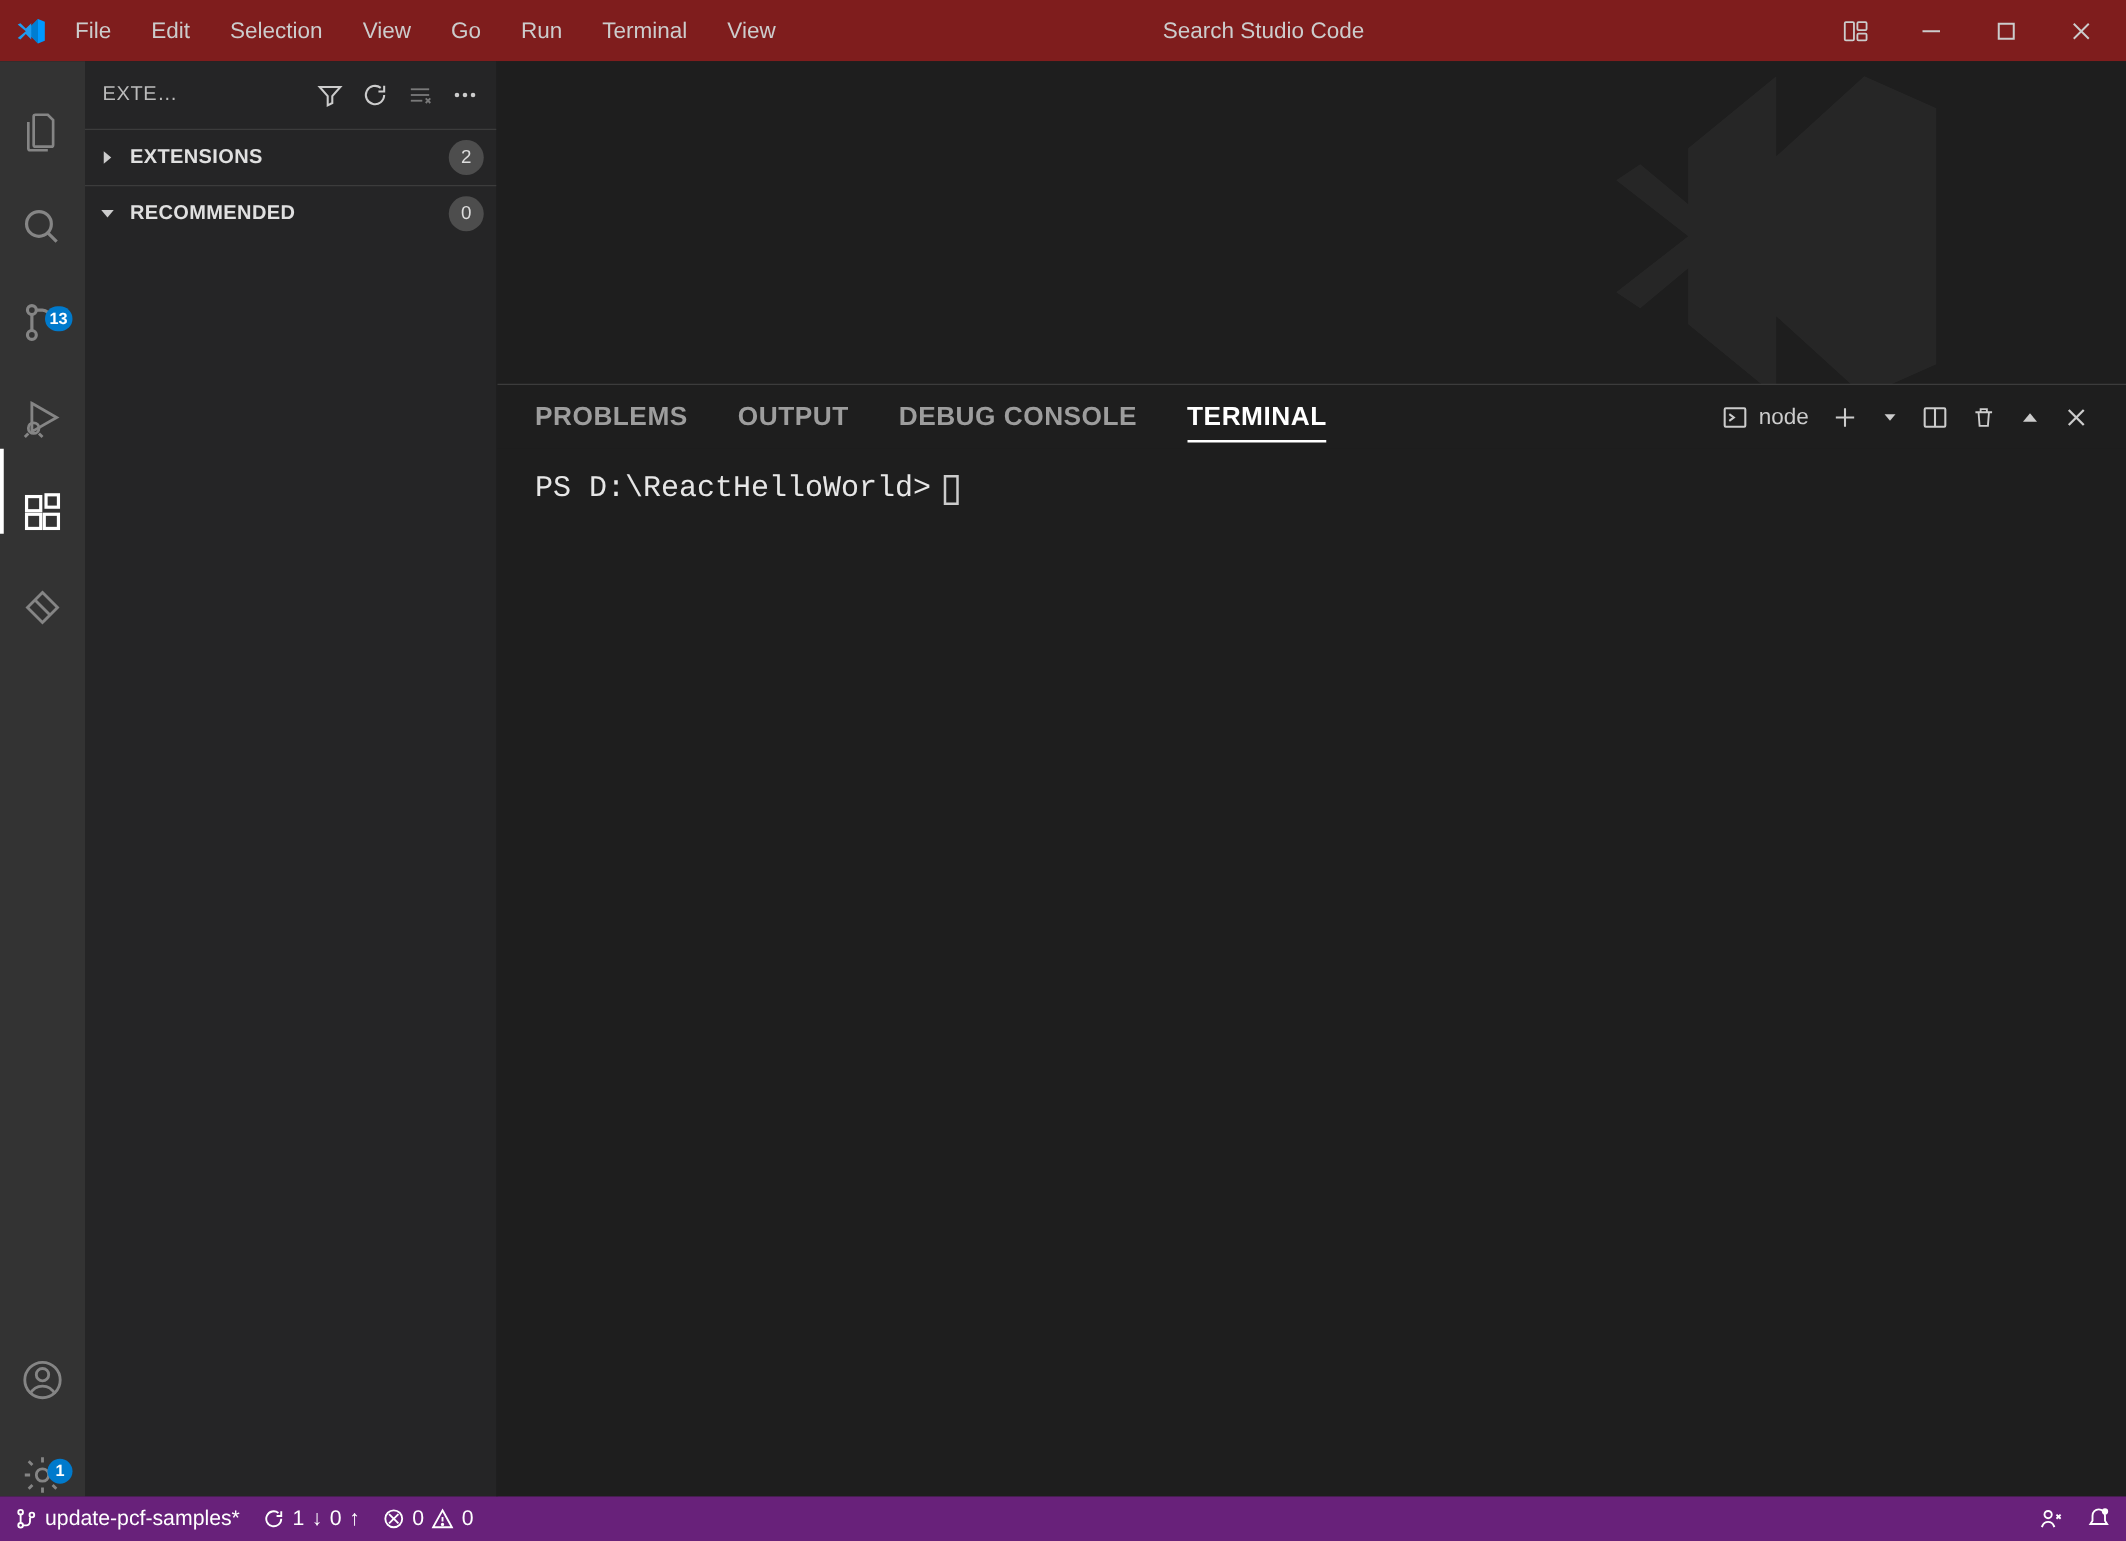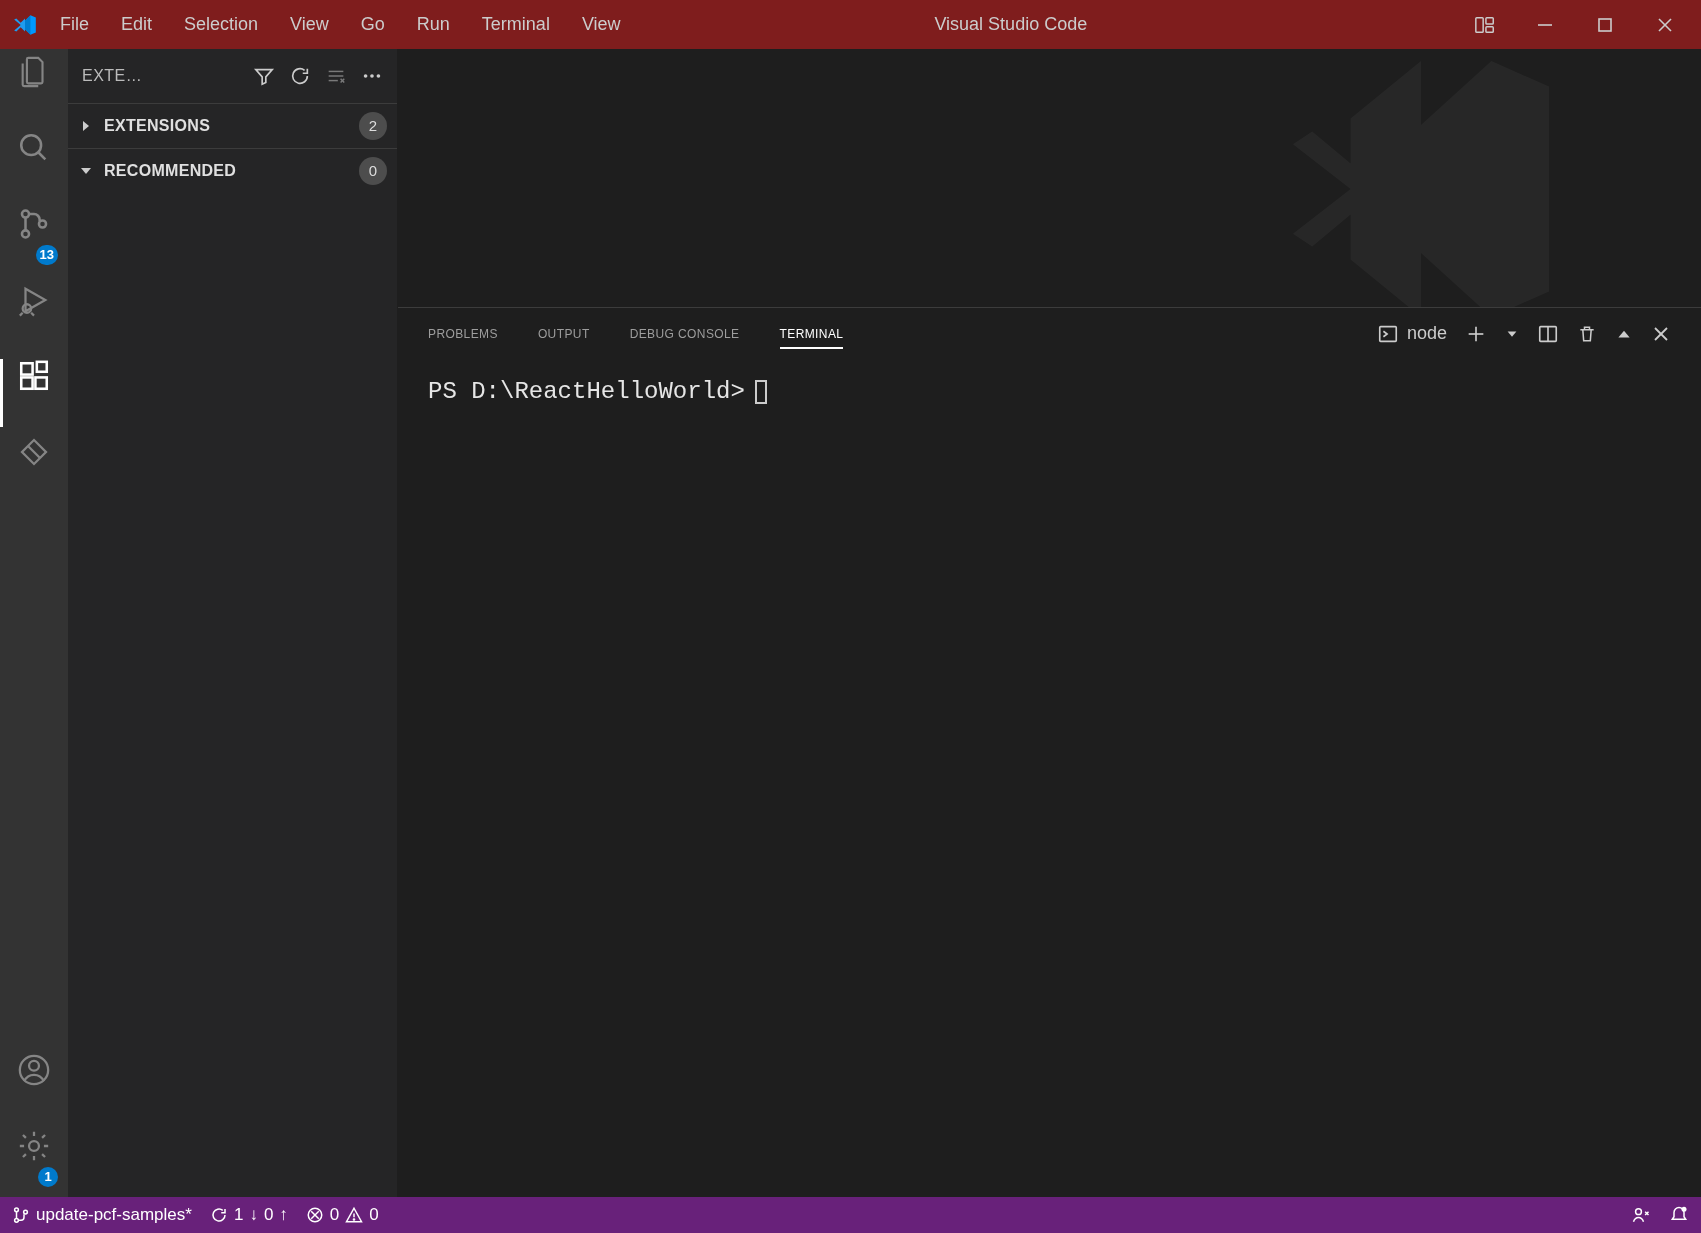--- a/index.html
+++ b/index.html
@@ -11,21 +11,21 @@
 .titlebar .menu-item { font-size: 18px; color: #cccccc; padding: 4px 12px; cursor: default; }
 .titlebar .app-title { font-size: 18px; color: #cccccc; text-align:center; flex:1; margin-left:-80px;}
 .titlebar .right-controls { display:flex; align-items:center; gap:28px; margin-left:auto; margin-right:10px;}
 .titlebar .win-btn { width:32px; display:flex; align-items:center; justify-content:center; color:#cccccc; }
 
 
 .main { display:flex; height: calc(100% - 49px - 36px); }
 
 
 .activitybar { width: 68px; background:#333333; display:flex; flex-direction:column; align-items:center; padding-top:6px; gap:8px; }
-.activitybar .act-item { width:68px; height:68px; display:flex; align-items:flex-start; justify-content:center; position:relative; color:#858585; }
+.activitybar .act-item { width:68px; height:68px; display:flex; align-items:flex-end; justify-content:center; position:relative; color:#858585; }
 .activitybar .act-item.active { color:#ffffff; }
 .activitybar .act-item.active::before { content:""; position:absolute; left:0; top:0; bottom:0; width:3px; background:#ffffff; }
 .activitybar .act-spacer { flex:1; }
 .activitybar .badge { position:absolute; right:10px; bottom:10px; background:#007acc; color:#fff; font-size:13px; border-radius:10px; min-width:20px; height:20px; line-height:20px; text-align:center; padding:0 4px; font-weight:600;}
 
 
 .sidebar { width: 330px; background:#252526; display:flex; flex-direction:column; border-right:1px solid #1e1e1e; }
 .sidebar-header { display:flex; align-items:center; height:54px; padding:0 14px; gap:14px; }
 .sidebar-header .title { font-size:16px; font-weight:400; color:#bbbbbb; letter-spacing:0.5px; white-space:nowrap; overflow:hidden; text-overflow:ellipsis; max-width:68px;}
 .sidebar-header .hdr-icons { display:flex; align-items:center; gap:14px; margin-left:auto;}
@@ -40,21 +40,21 @@
 .section-row .label { font-size:16px; font-weight:700; letter-spacing:0.3px; color:#e0e0e0; }
 .section-row .count-badge { margin-left:auto; background:#4d4d4d; color:#dddddd; font-size:15px; border-radius:14px; min-width:28px; height:28px; line-height:28px; text-align:center; padding:0 8px; }
 
 
 .content { flex:1; display:flex; flex-direction:column; background:#1e1e1e; }
 .editor-bg { flex:0 0 258px; position:relative; display:flex; align-items:center; justify-content:center; overflow:hidden;}
 .editor-bg .bg-logo { opacity:0.04; }
 
 .panel { flex:1; border-top:1px solid #3c3c3c; display:flex; flex-direction:column; }
 .panel-tabs { display:flex; align-items:center; height:52px; padding:0 30px; gap:40px; border-bottom:1px solid #1e1e1e; }
-.panel-tabs .tab { font-size:12px; color:#9d9d9d; letter-spacing:0.4px; padding:8px 0; cursor:default; }
+.panel-tabs .tab { font-size:21px; color:#9d9d9d; letter-spacing:0.4px; padding:8px 0; cursor:default;font-weight:bold; }
 .panel-tabs .tab.active { color:#ffffff; border-bottom:2px solid #ffffff; padding-bottom:6px;}
 .panel-tabs .right-tools { margin-left:auto; display:flex; align-items:center; gap:18px; color:#cccccc; }
 .panel-tabs .term-kind { display:flex; align-items:center; gap:8px; font-size:18px;}
 .panel-body { flex:1; padding:18px 30px; font-family: Consolas, "Courier New", monospace; font-size:24px; color:#e6e6e6; }
 .panel-body .prompt { display:flex; align-items:center; gap:10px;}
 .panel-body .cursor { display:inline-block; width:12px; height:24px; border:2px solid #cccccc; }
 
 
 .statusbar { height:36px; background:#68217a; display:flex; align-items:center; color:#ffffff; font-size:17px; padding:0 12px; gap:18px;}
 .statusbar .sb-item { display:flex; align-items:center; gap:6px;justify-content:space-between; }
@@ -74,21 +74,21 @@
       </svg>
   </div>
   <div class="menu-item">File</div>
   <div class="menu-item">Edit</div>
   <div class="menu-item">Selection</div>
   <div class="menu-item">View</div>
   <div class="menu-item">Go</div>
   <div class="menu-item">Run</div>
   <div class="menu-item">Terminal</div>
   <div class="menu-item">View</div>
-  <div class="app-title">Visual Studio Code</div>
+  <div class="app-title">Search Studio Code</div>
   <div class="right-controls">
     <span class="win-btn">
       <svg width="22" height="22" viewBox="0 0 24 24" fill="none" stroke="#cccccc" stroke-width="1.6">
           <rect x="2" y="4" width="8" height="16" rx="1"></rect>
           <rect x="13" y="4" width="8" height="7" rx="1"></rect>
           <rect x="13" y="14" width="8" height="6" rx="1"></rect>
         </svg>
     </span>
     <span class="win-btn">
       <svg width="20" height="20" viewBox="0 0 20 20">

